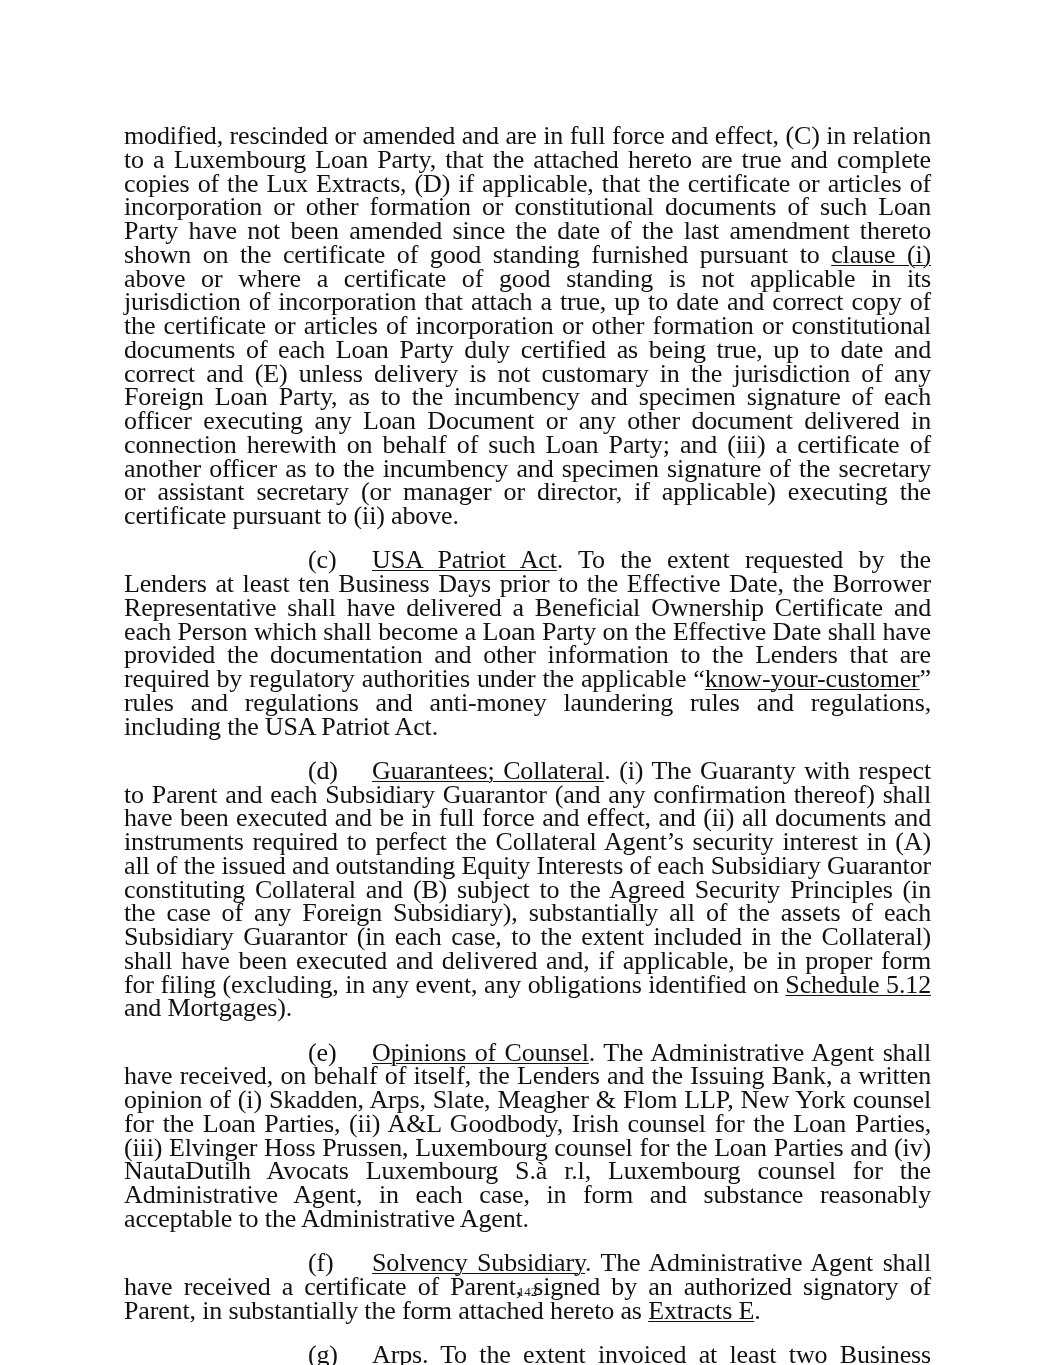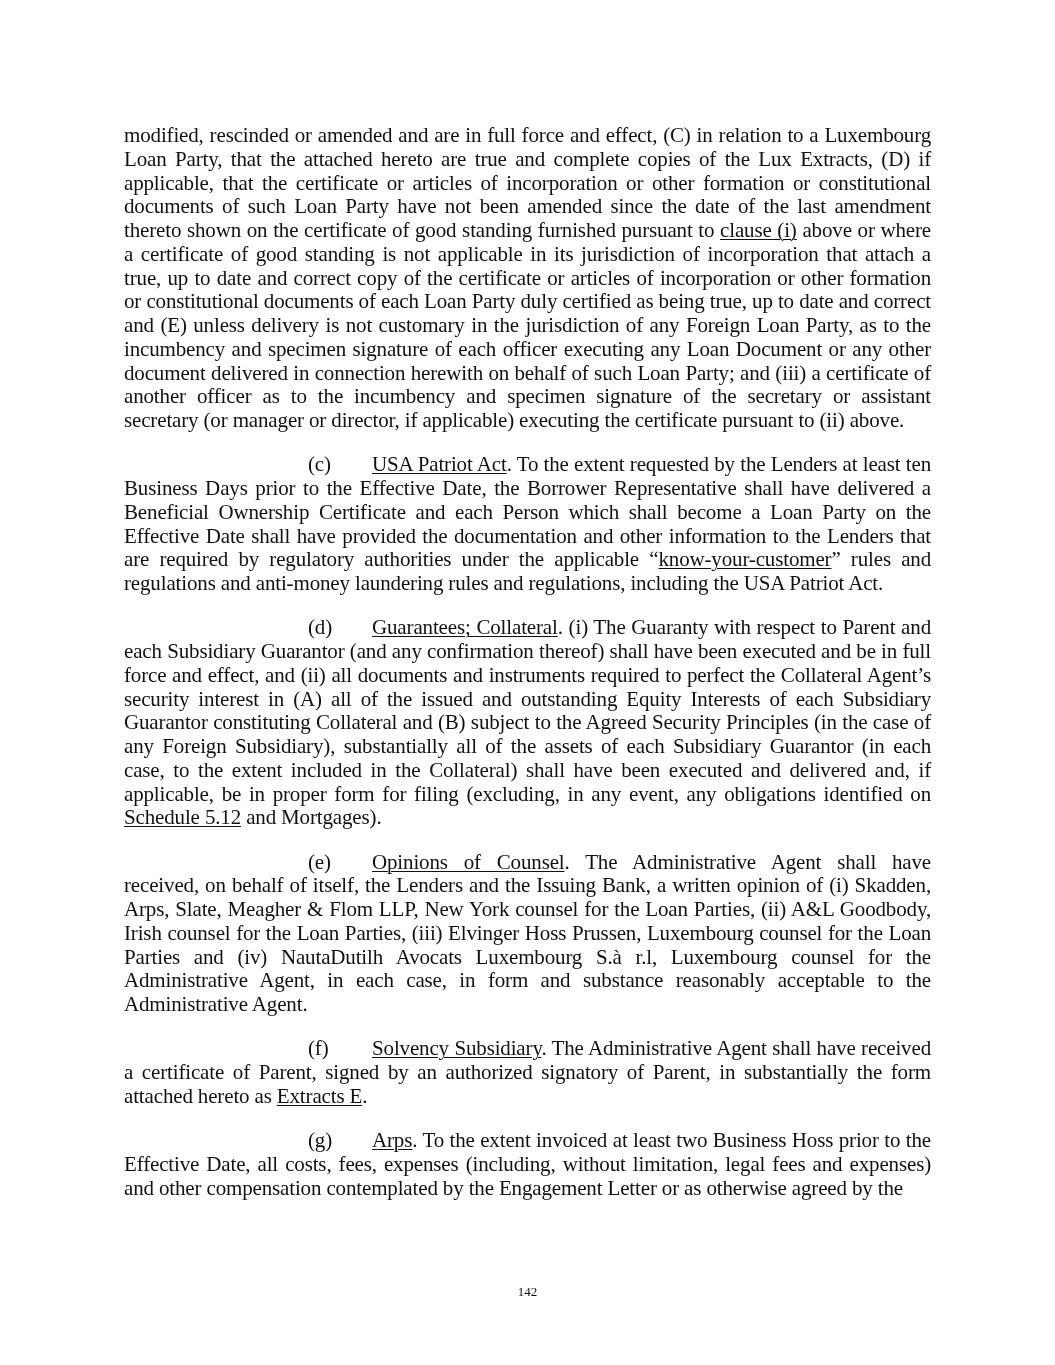--- a/index.html
+++ b/index.html
@@ -15,21 +15,21 @@
     font-family: "Liberation Serif", "DejaVu Serif", serif;
     color: #111111;
   }
   .page {
     position: absolute;
     left: 124px;
     top: 124px;
     width: 807px;
   }
   .para {
-    font-size: 21px;
+    font-size: 26px;
     line-height: 23.75px;
     text-align: justify;
     margin: 0 0 20.5px 0;
     letter-spacing: -0.15px;
   }
   .indent {
     display: inline-block;
     width: 184px;
   }
   .label {

